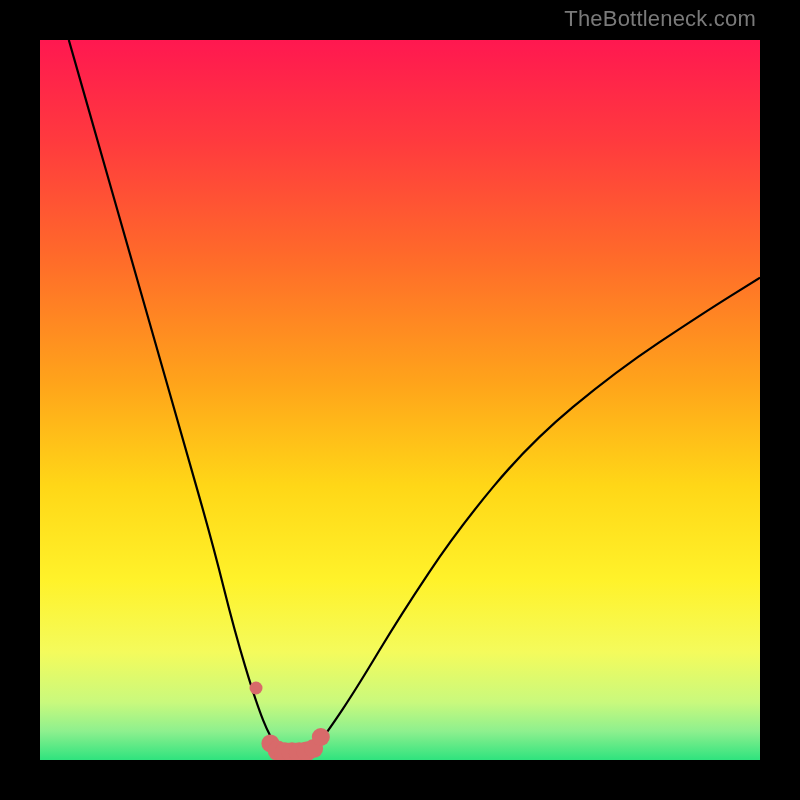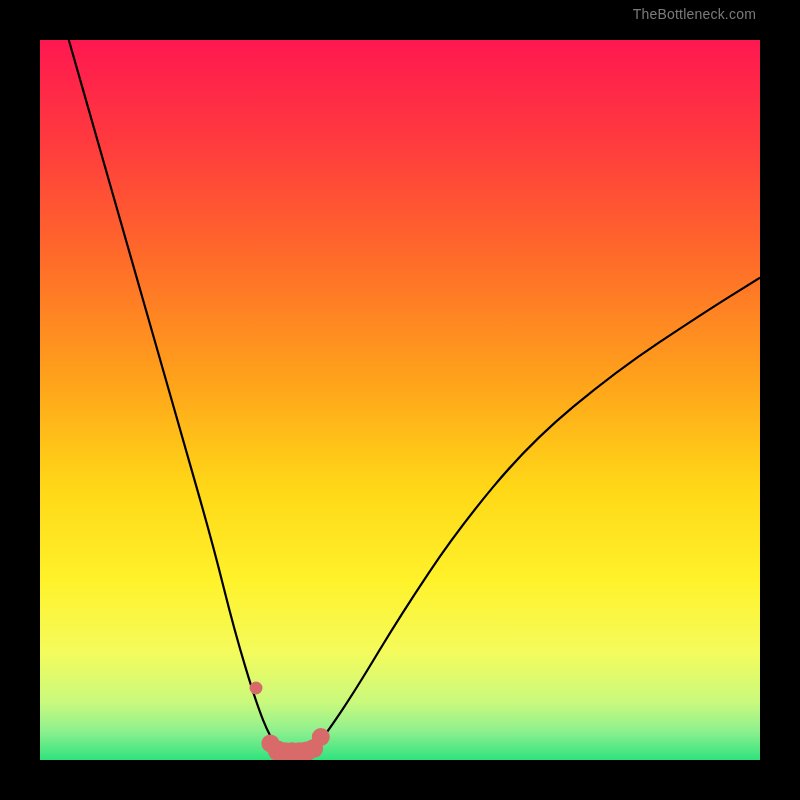--- a/index.html
+++ b/index.html
@@ -26,21 +26,21 @@
     top: 40px;
     width: 720px;
     height: 720px;
   }
 
   .watermark {
     position: absolute;
     top: 6px;
     right: 44px;
     color: #7a7a7a;
-    font-size: 14px;
+    font-size: 22px;
     font-weight: 500;
     letter-spacing: 0.2px;
     user-select: none;
   }
 
   svg {
     display: block;
   }
 
   .curve {

